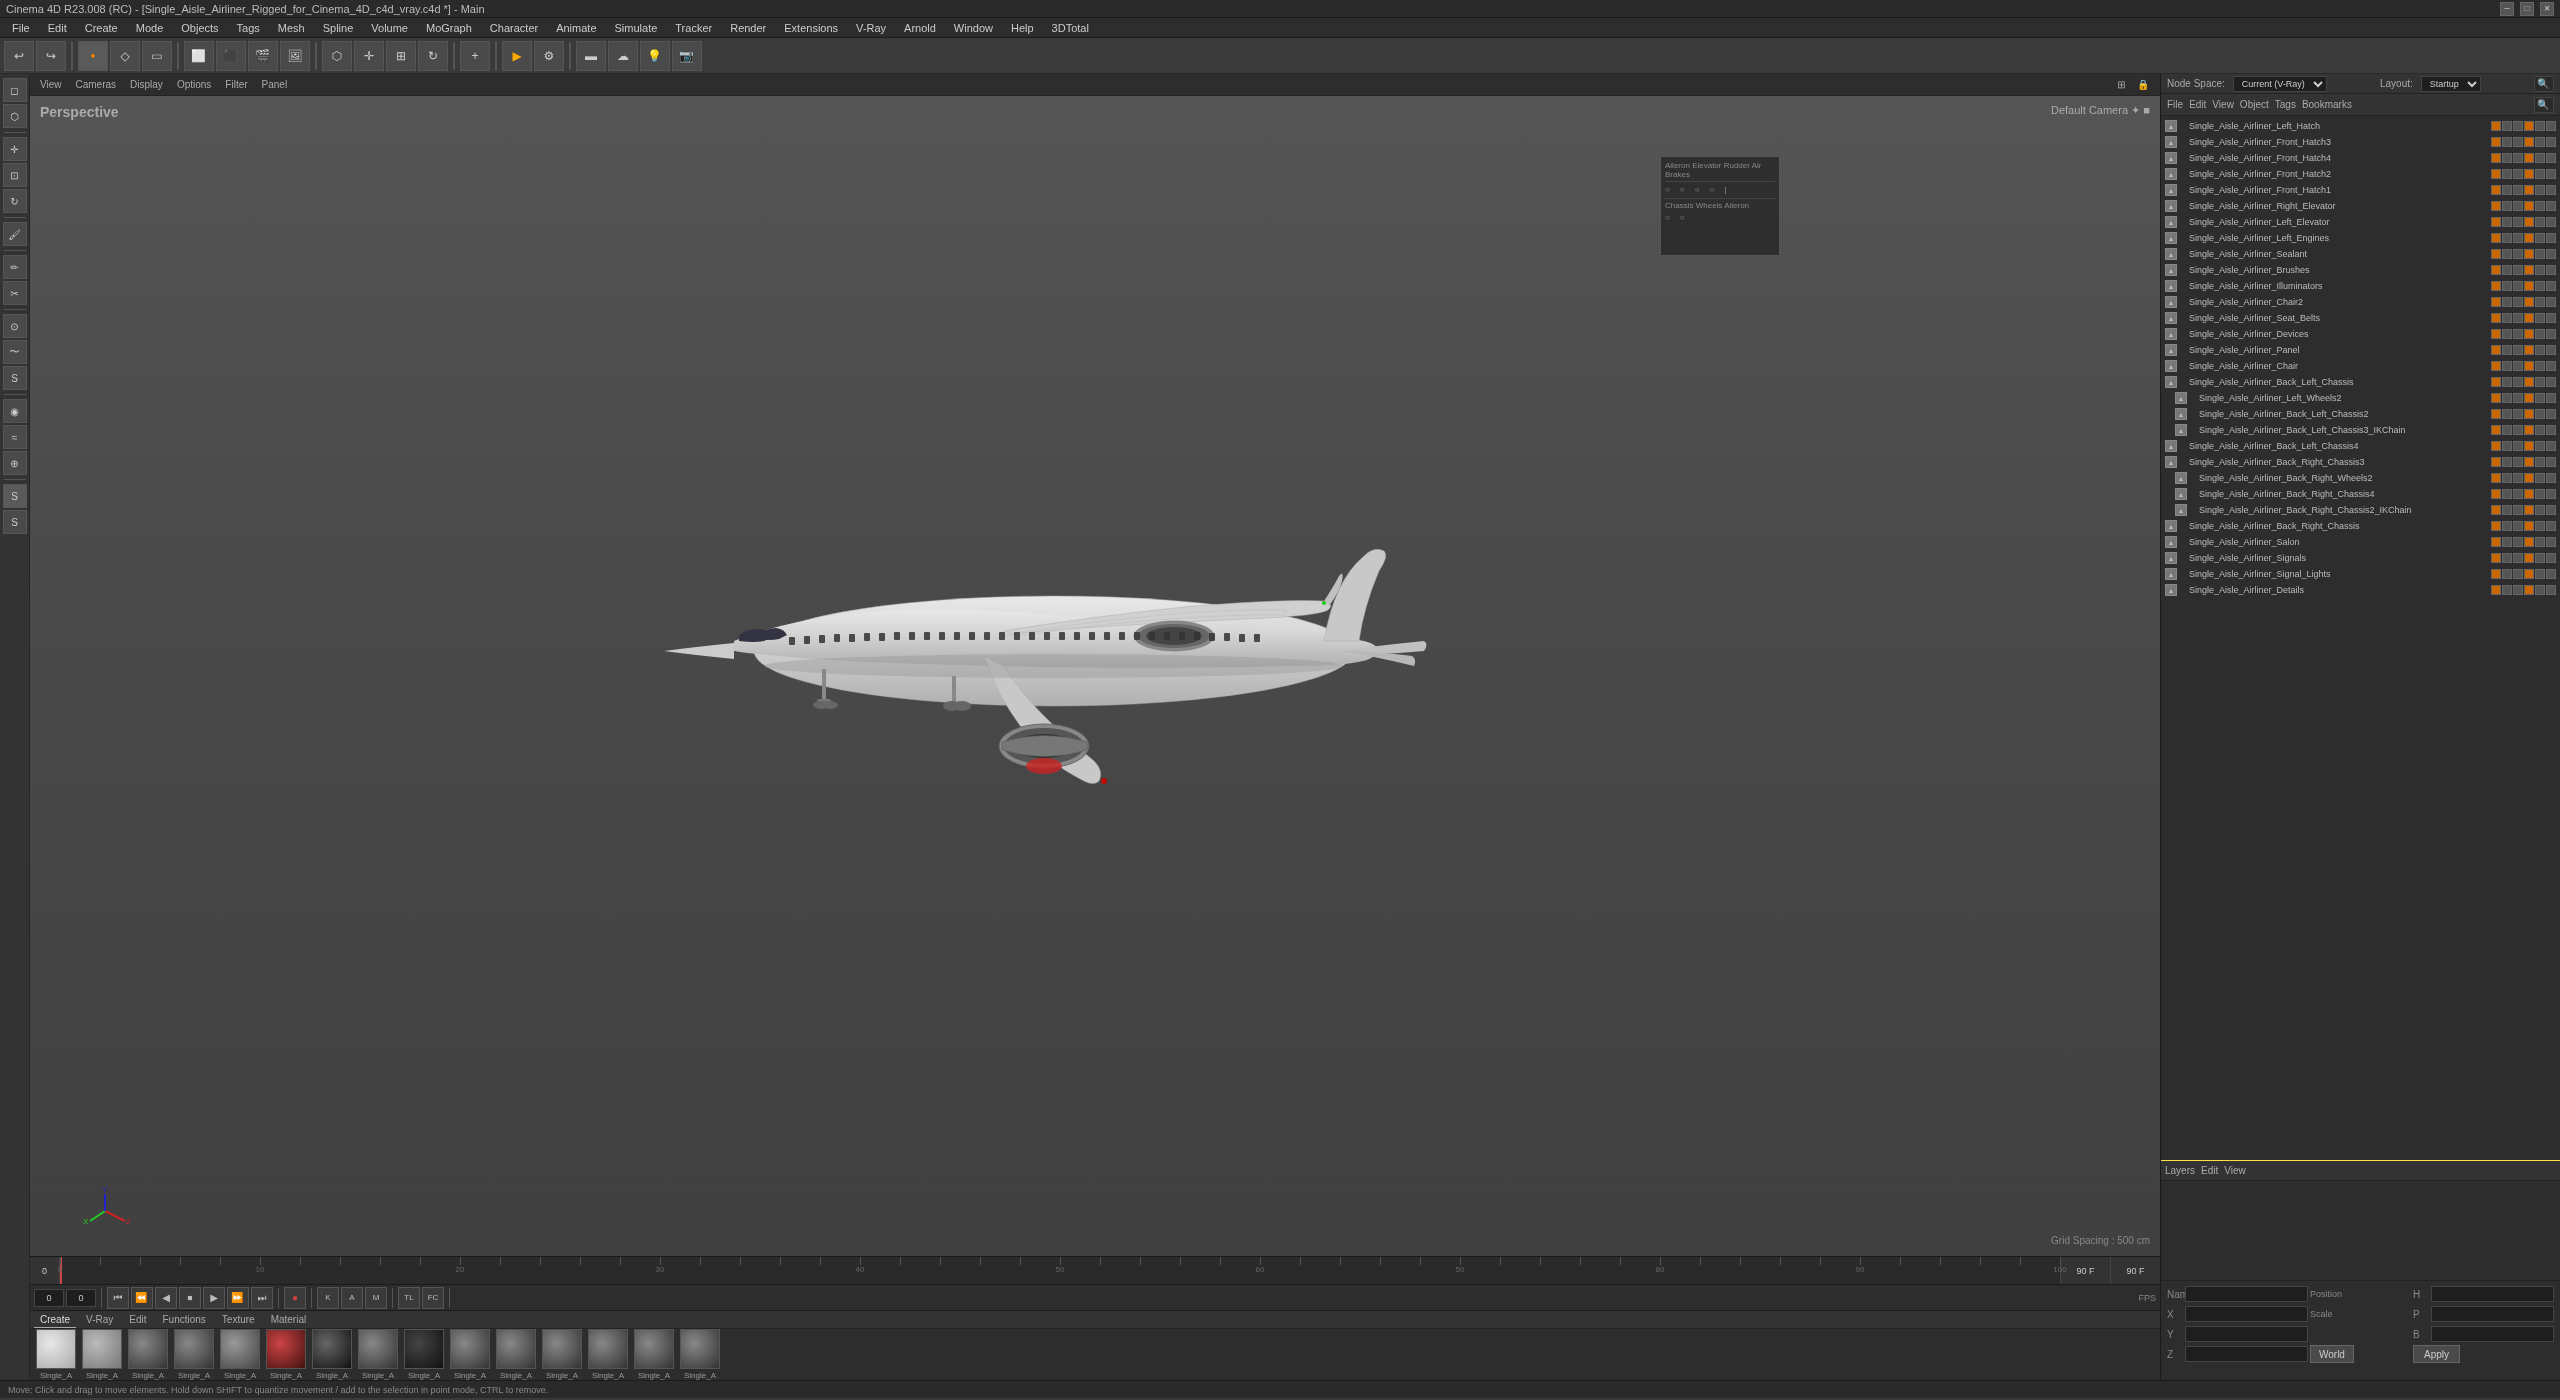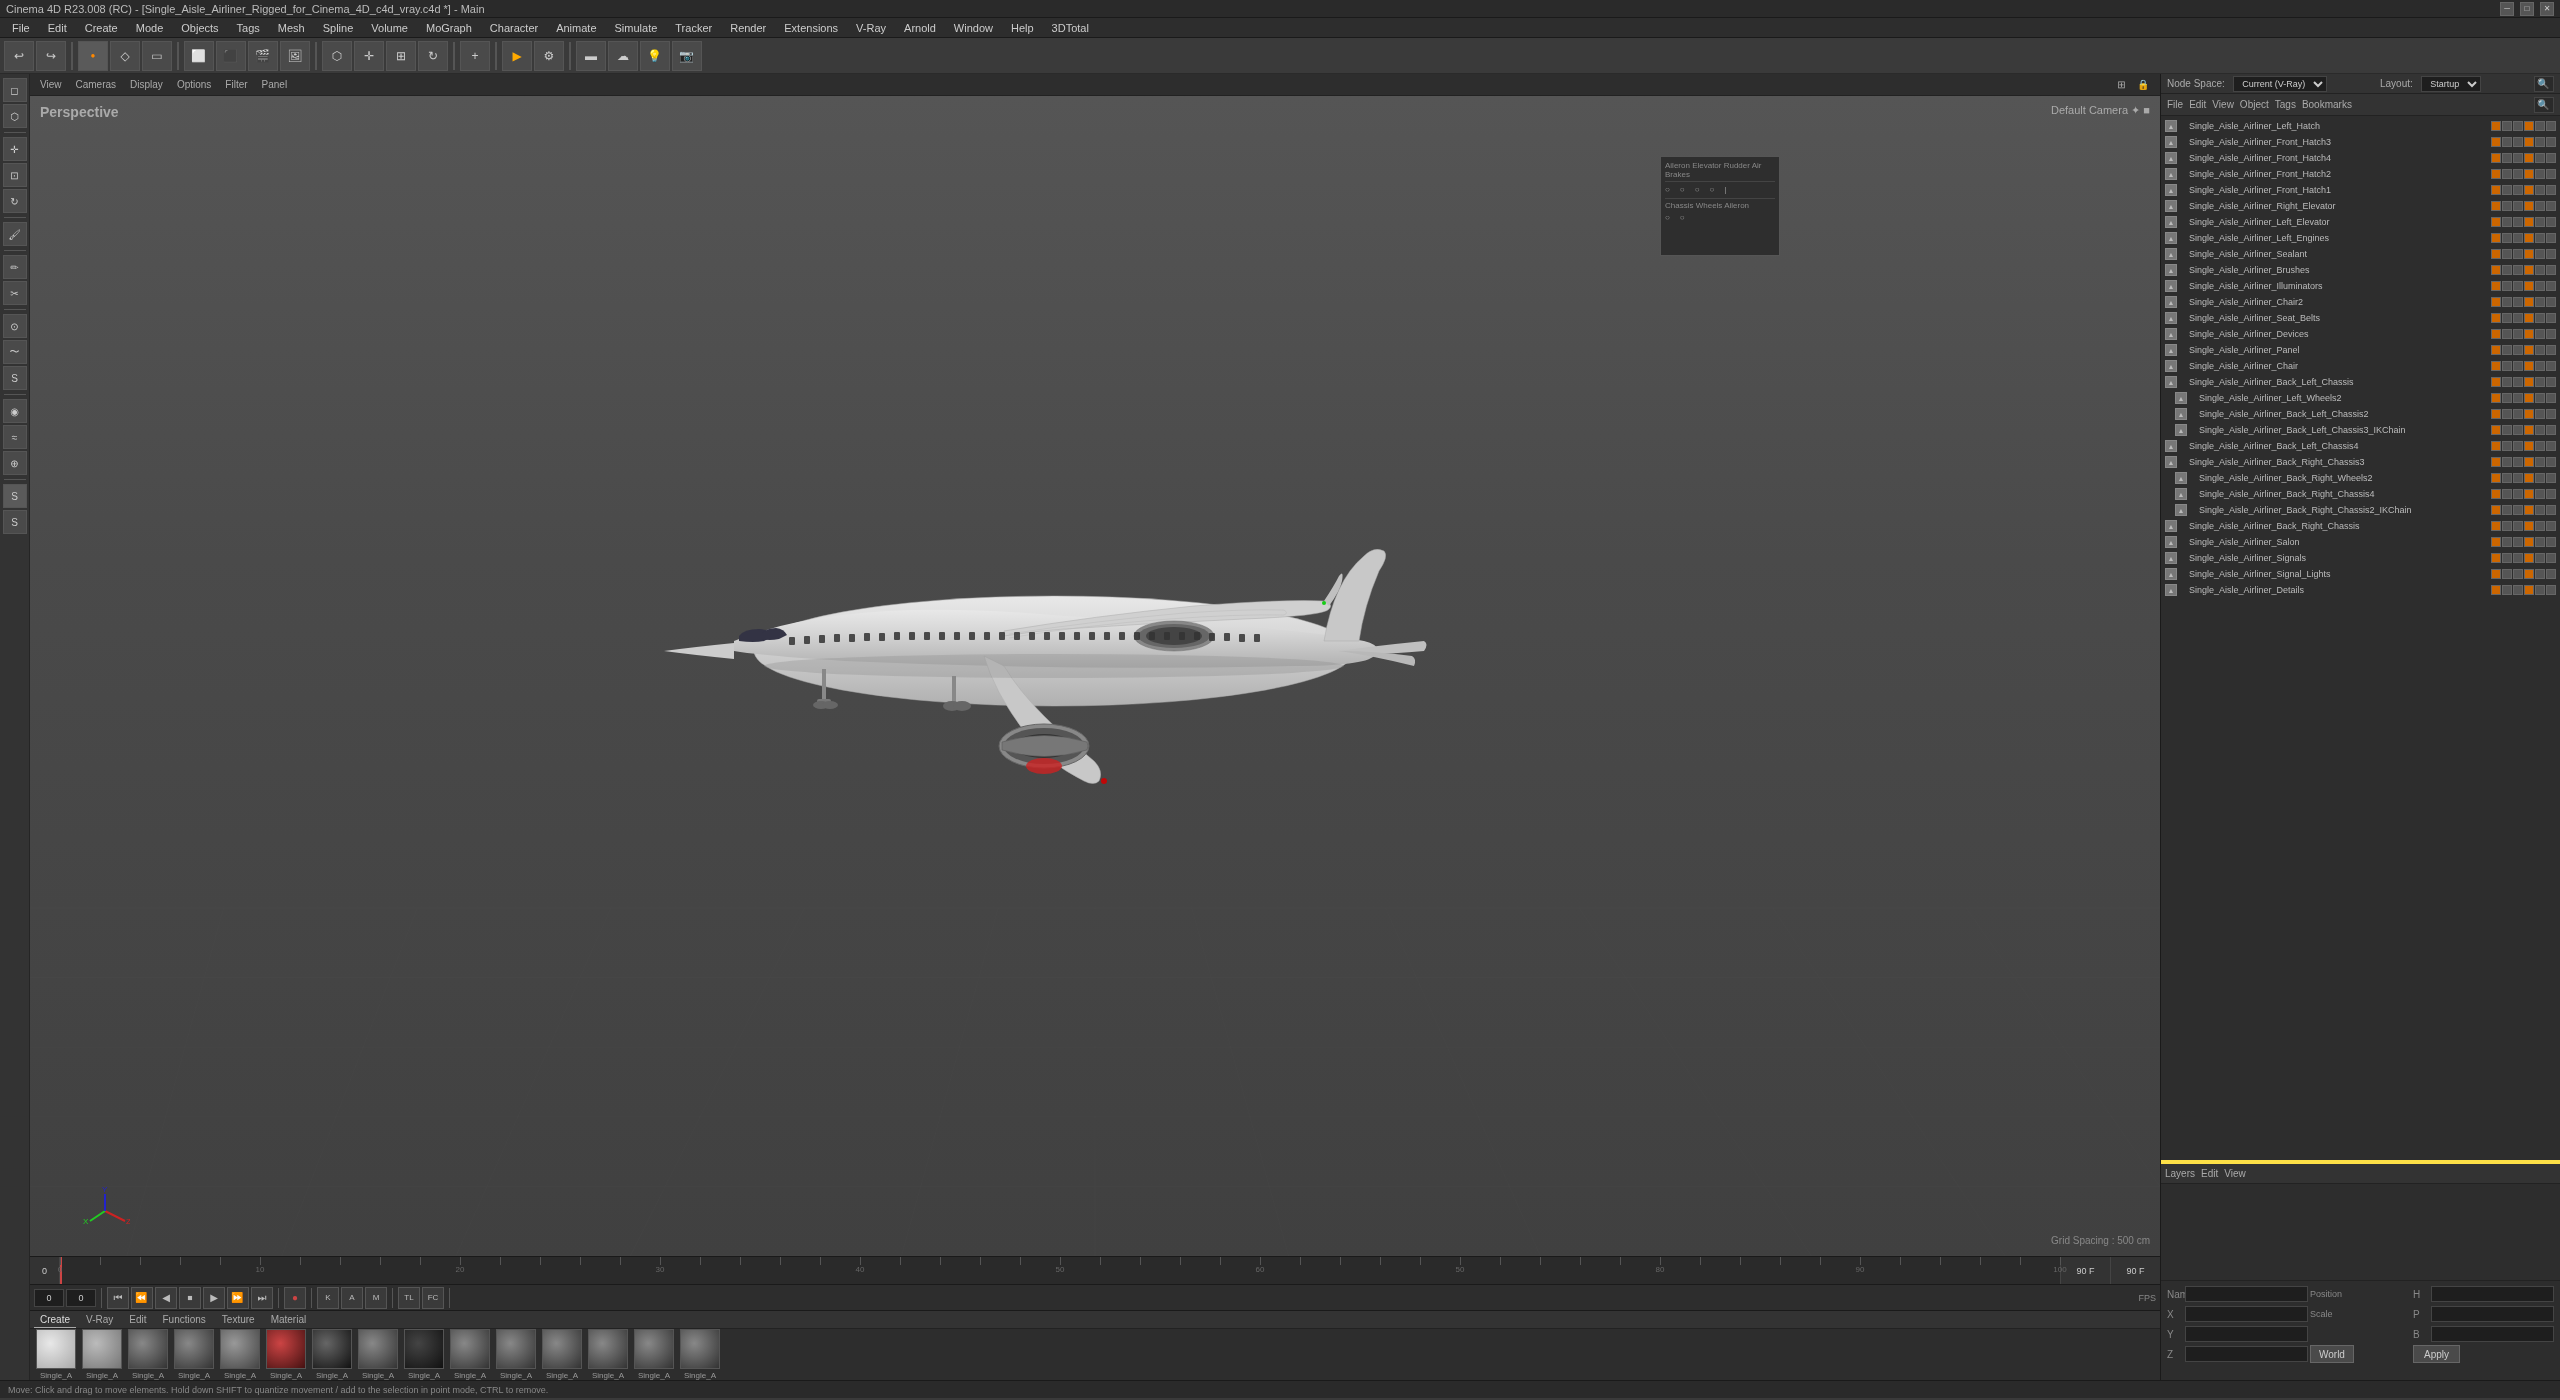--- a/index.html
+++ b/index.html
@@ -260,21 +260,21 @@
       background: #555;
       border: 1px solid #666;
       font-size: 6px;
       display: flex; align-items: center; justify-content: center;
     }
     .obj-ctrl.orange { background: #cc6600; }
 
     
     #lower-right {
       height: 120px;
-      border-top: 4px solid #fde047;
+      border-top: 1px solid #fde047;
       display: flex;
       flex-direction: column;
     }
     #layer-tabs {
       height: 20px;
       background: #333;
       display: flex;
       align-items: center;
       padding: 0 4px;
       gap: 6px;
@@ -508,21 +508,20 @@
       font-size: 10px;
       color: #aaa;
     }
     .ns-item { cursor: pointer; }
     .ns-dropdown {
       background: #1e1e1e;
       border: 1px solid #444;
       padding: 1px 4px;
       font-size: 9px;
       color: #ccc;
-      text-align: center;
     }
 
     
     .indent1 { padding-left: 12px; }
 
     
     #right-header {
       height: 22px;
       background: #333;
       display: flex;

